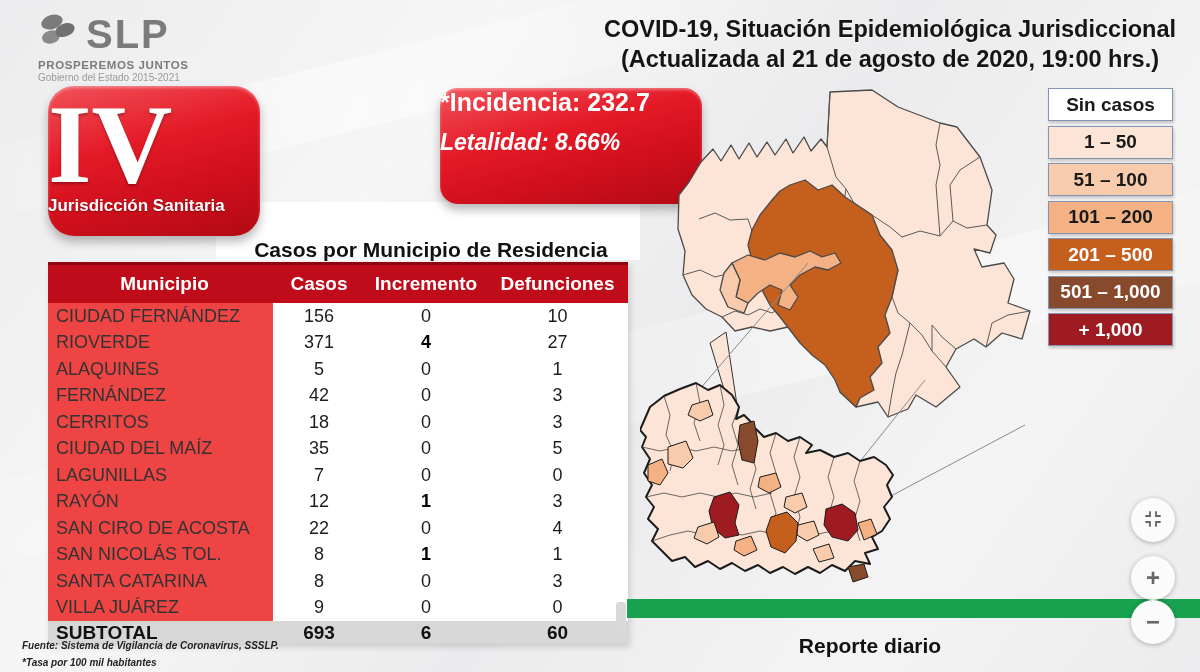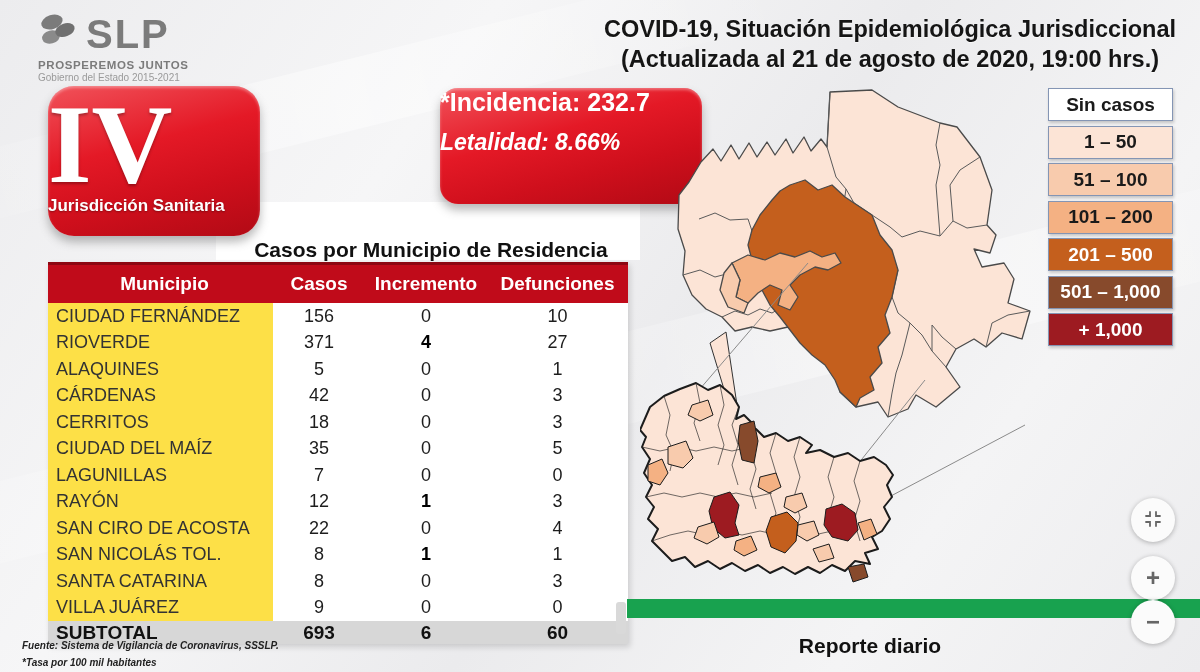--- a/index.html
+++ b/index.html
@@ -41,21 +41,21 @@
   
   .white-panel{position:absolute;left:216px;top:202px;width:424px;height:58px;background:#fff;border-top-left-radius:30px;}
   .table-title{position:absolute;left:230px;top:238px;width:402px;text-align:center;font-size:21px;font-weight:bold;color:#111;}
 
   
   .table{position:absolute;left:48px;top:262px;width:580px;box-shadow:2px 3px 6px rgba(0,0,0,.15);}
   .thead{display:grid;grid-template-columns:225px 92px 122px 141px;background:#c00b1a;border-top:3px solid #8d0712;height:38px;align-items:center;color:#fff;font-weight:bold;font-size:19px;}
   .thead .h-mun{padding-left:8px;text-align:center;}
   .thead div{text-align:center;}
   .trow{display:grid;grid-template-columns:225px 92px 122px 141px;height:26.5px;align-items:center;font-size:18px;background:#fff;}
-  .trow .c-mun{background:#fde047;height:100%;display:flex;align-items:center;padding-left:8px;box-sizing:border-box;color:#333;}
+  .trow .c-mun{background:#ef4444;height:100%;display:flex;align-items:center;padding-left:8px;box-sizing:border-box;color:#333;}
   .trow .c-num{text-align:center;color:#1d1d1d;}
   .trow .b{font-weight:bold;color:#000;}
   .tsub{display:grid;grid-template-columns:225px 92px 122px 141px;height:23px;align-items:center;background:#d7d7d7;font-weight:bold;font-size:19px;color:#111;}
   .tsub .c-mun{padding-left:8px;}
   .tsub .c-num{text-align:center;}
 
   
   .footnotes{position:absolute;left:22px;top:637px;font-size:10px;font-weight:bold;font-style:italic;color:#222;line-height:17px;}
 
   
@@ -149,21 +149,21 @@
     <div class="c-num b">4</div>
     <div class="c-num">27</div>
         </div>
         <div class="trow">
           <div class="c-mun">ALAQUINES</div>
     <div class="c-num">5</div>
     <div class="c-num">0</div>
     <div class="c-num">1</div>
         </div>
         <div class="trow">
-          <div class="c-mun">CÁRDENAS</div>
+          <div class="c-mun">FERNÁNDEZ</div>
     <div class="c-num">42</div>
     <div class="c-num">0</div>
     <div class="c-num">3</div>
         </div>
         <div class="trow">
           <div class="c-mun">CERRITOS</div>
     <div class="c-num">18</div>
     <div class="c-num">0</div>
     <div class="c-num">3</div>
         </div>

